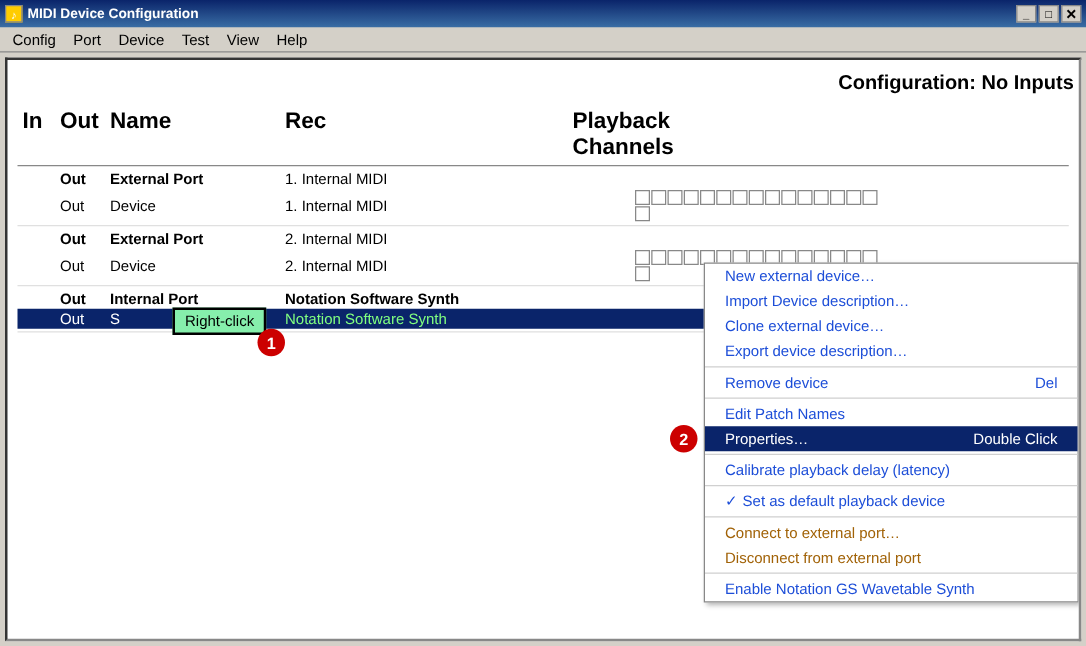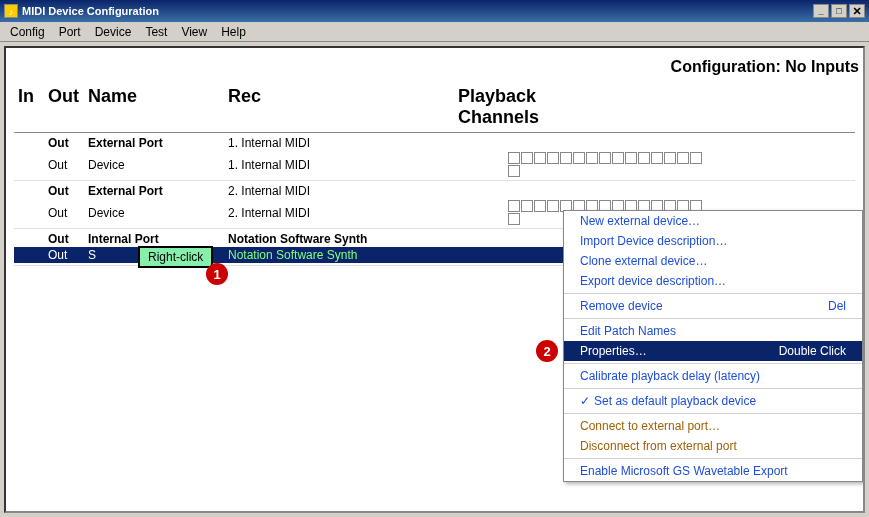--- a/index.html
+++ b/index.html
@@ -380,16 +380,16 @@
     <div class="ctx-separator"></div>
     <div class="ctx-item">Calibrate playback delay (latency)</div>
     <div class="ctx-separator"></div>
     <div class="ctx-item">
       <span class="ctx-checkmark">✓</span>Set as default playback device
     </div>
     <div class="ctx-separator"></div>
     <div class="ctx-item disabled">Connect to external port…</div>
     <div class="ctx-item disabled">Disconnect from external port</div>
     <div class="ctx-separator"></div>
-    <div class="ctx-item">Enable Microsoft GS Wavetable Export</div>
+    <div class="ctx-item">Enable Notation GS Wavetable Synth</div>
   </div>
 
 </div>
 
 </body></html>

